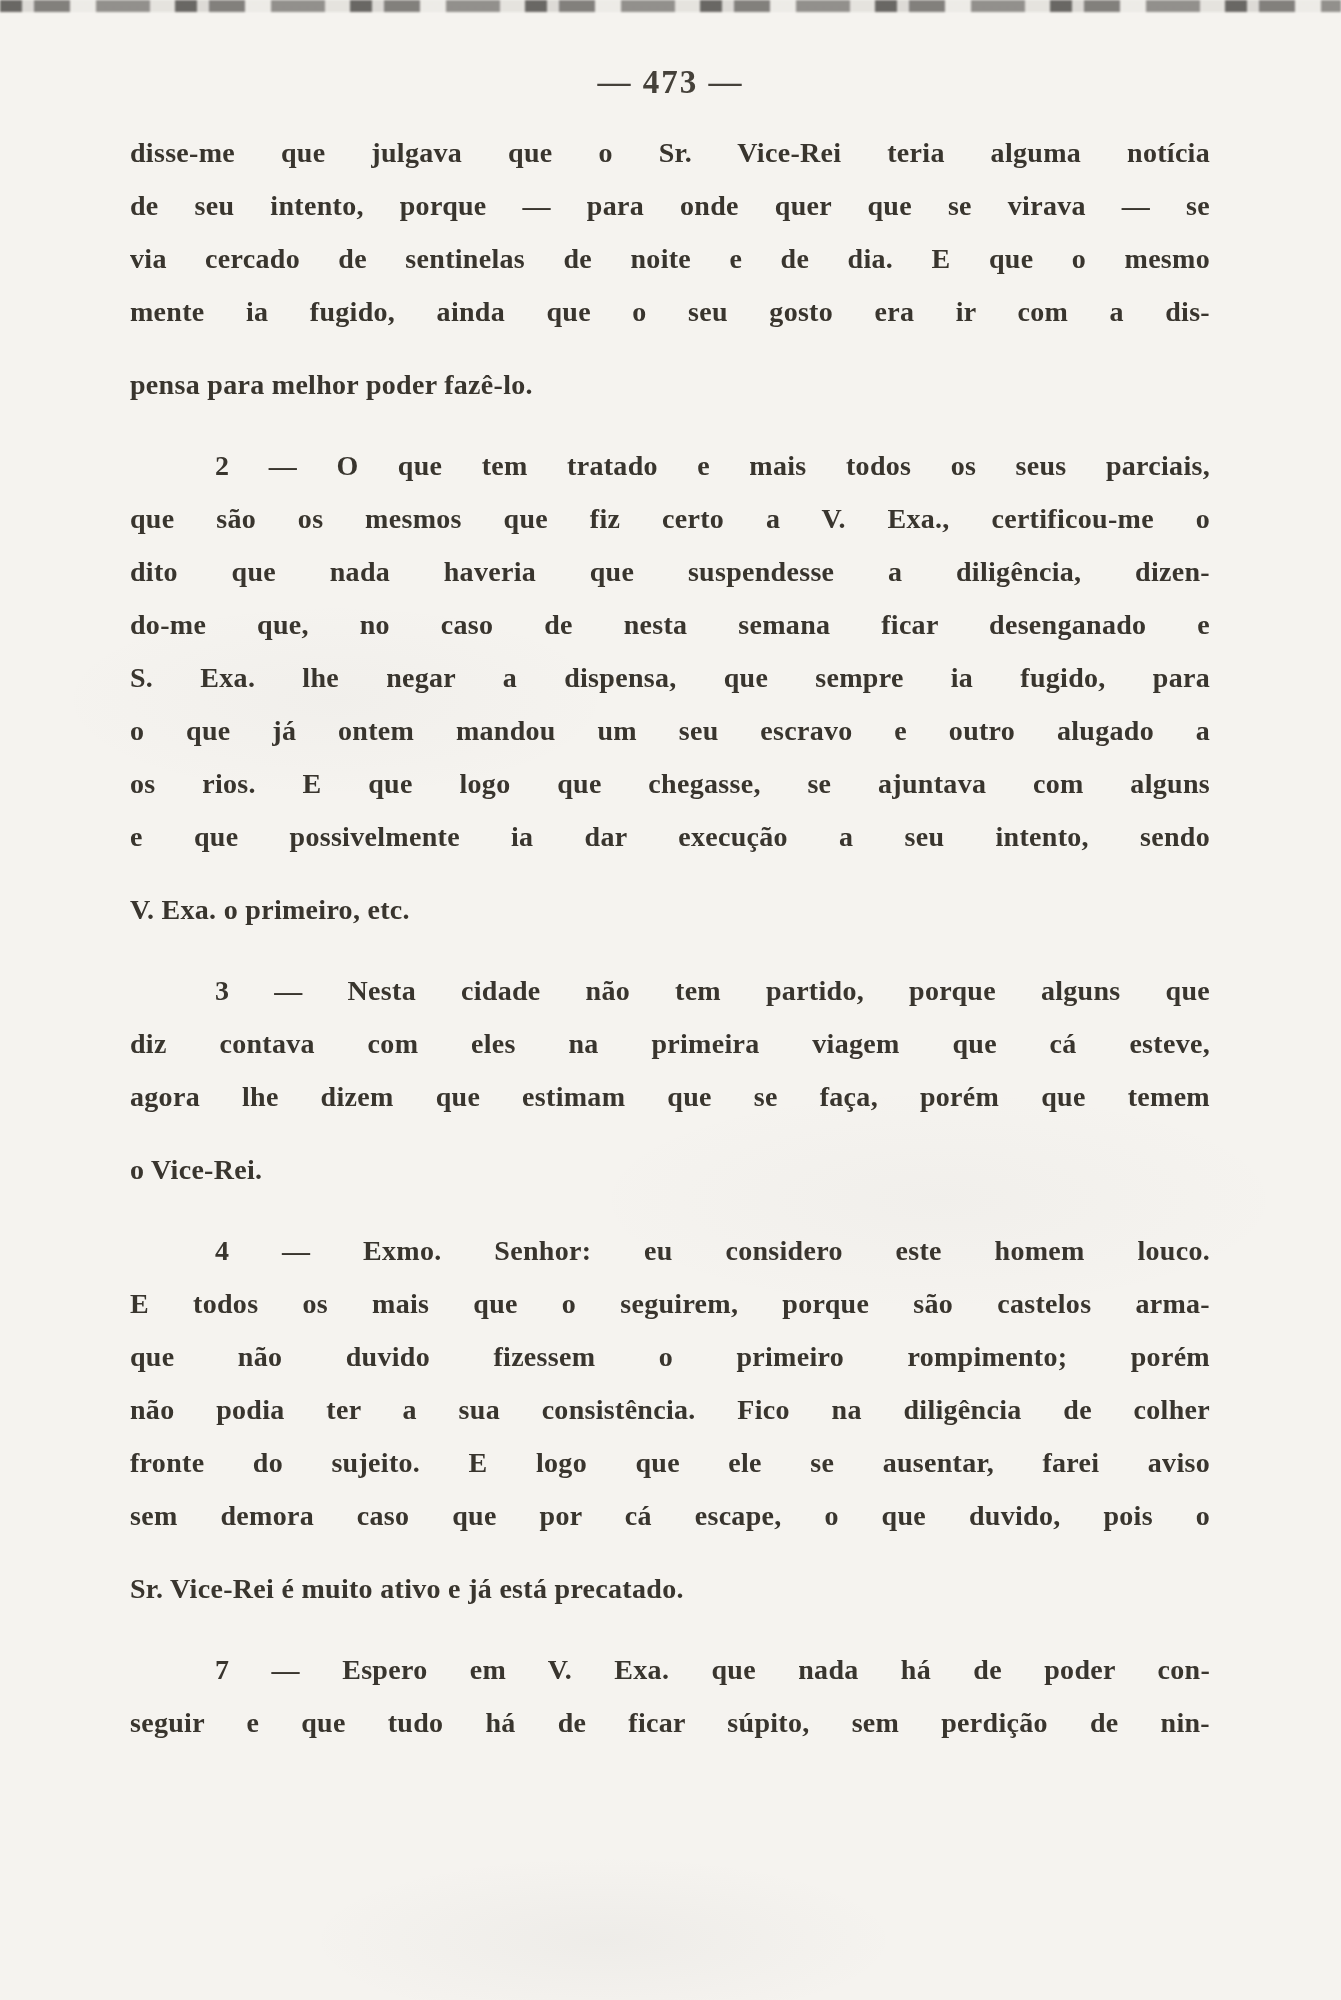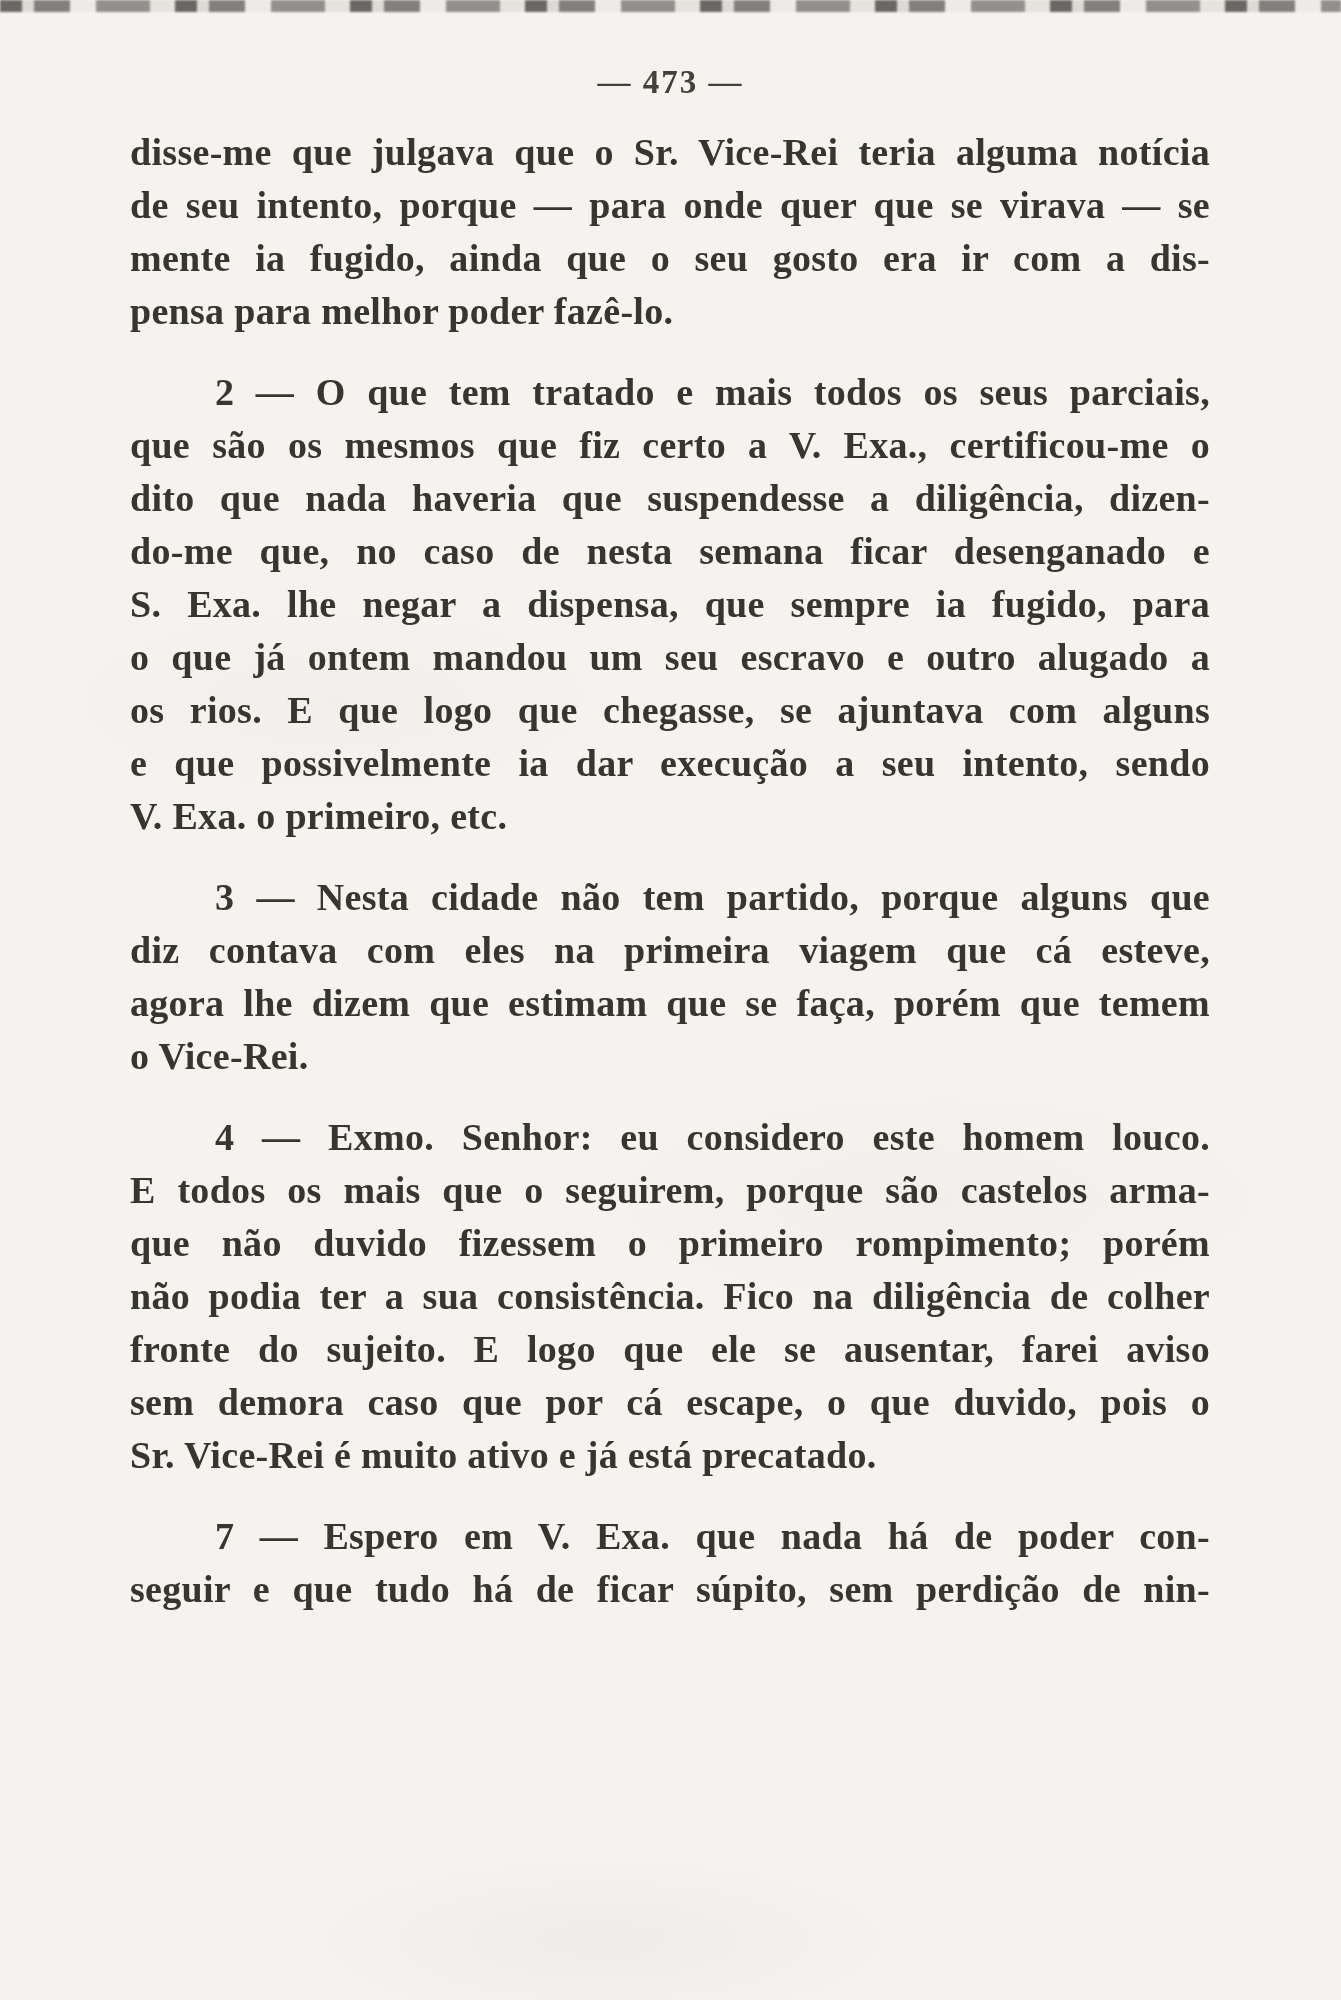--- a/index.html
+++ b/index.html
@@ -52,44 +52,46 @@
   .text-block {
     position: absolute;
     top: 126px;
     left: 130px;
     width: 1080px;
   }
   .para {
     margin: 0 0 28px 0;
   }
   .line {
-    font-size: 38px;
+    font-size: 28px;
     line-height: 53px;
     letter-spacing: 0.3px;
     text-align: justify;
     text-align-last: justify;
     white-space: normal;
   }
   .line.indent {
     padding-left: 85px;
   }
   .line.last {
     text-align-last: left;
+    margin-top: 20px;
   }
 </style>
 </head>
 <body>
 
 <div class="page">
   <div class="scan-top-artifact"></div>
   <div class="page-number">— 473 —</div>
   <main class="text-block">
       <div class="para">
         <div class="line">disse-me que julgava que o Sr. Vice-Rei teria alguma notícia</div>
         <div class="line">de seu intento, porque — para onde quer que se virava — se</div>
+        <div class="line">via cercado de sentinelas de noite e de dia. E que o mesmo</div>
         <div class="line">mente ia fugido, ainda que o seu gosto era ir com a dis-</div>
         <div class="line last">pensa para melhor poder fazê-lo.</div>
       </div>
       <div class="para">
         <div class="line indent">2 — O que tem tratado e mais todos os seus parciais,</div>
         <div class="line">que são os mesmos que fiz certo a V. Exa., certificou-me o</div>
         <div class="line">dito que nada haveria que suspendesse a diligência, dizen-</div>
         <div class="line">do-me que, no caso de nesta semana ficar desenganado e</div>
         <div class="line">S. Exa. lhe negar a dispensa, que sempre ia fugido, para</div>
         <div class="line">o que já ontem mandou um seu escravo e outro alugado a</div>

